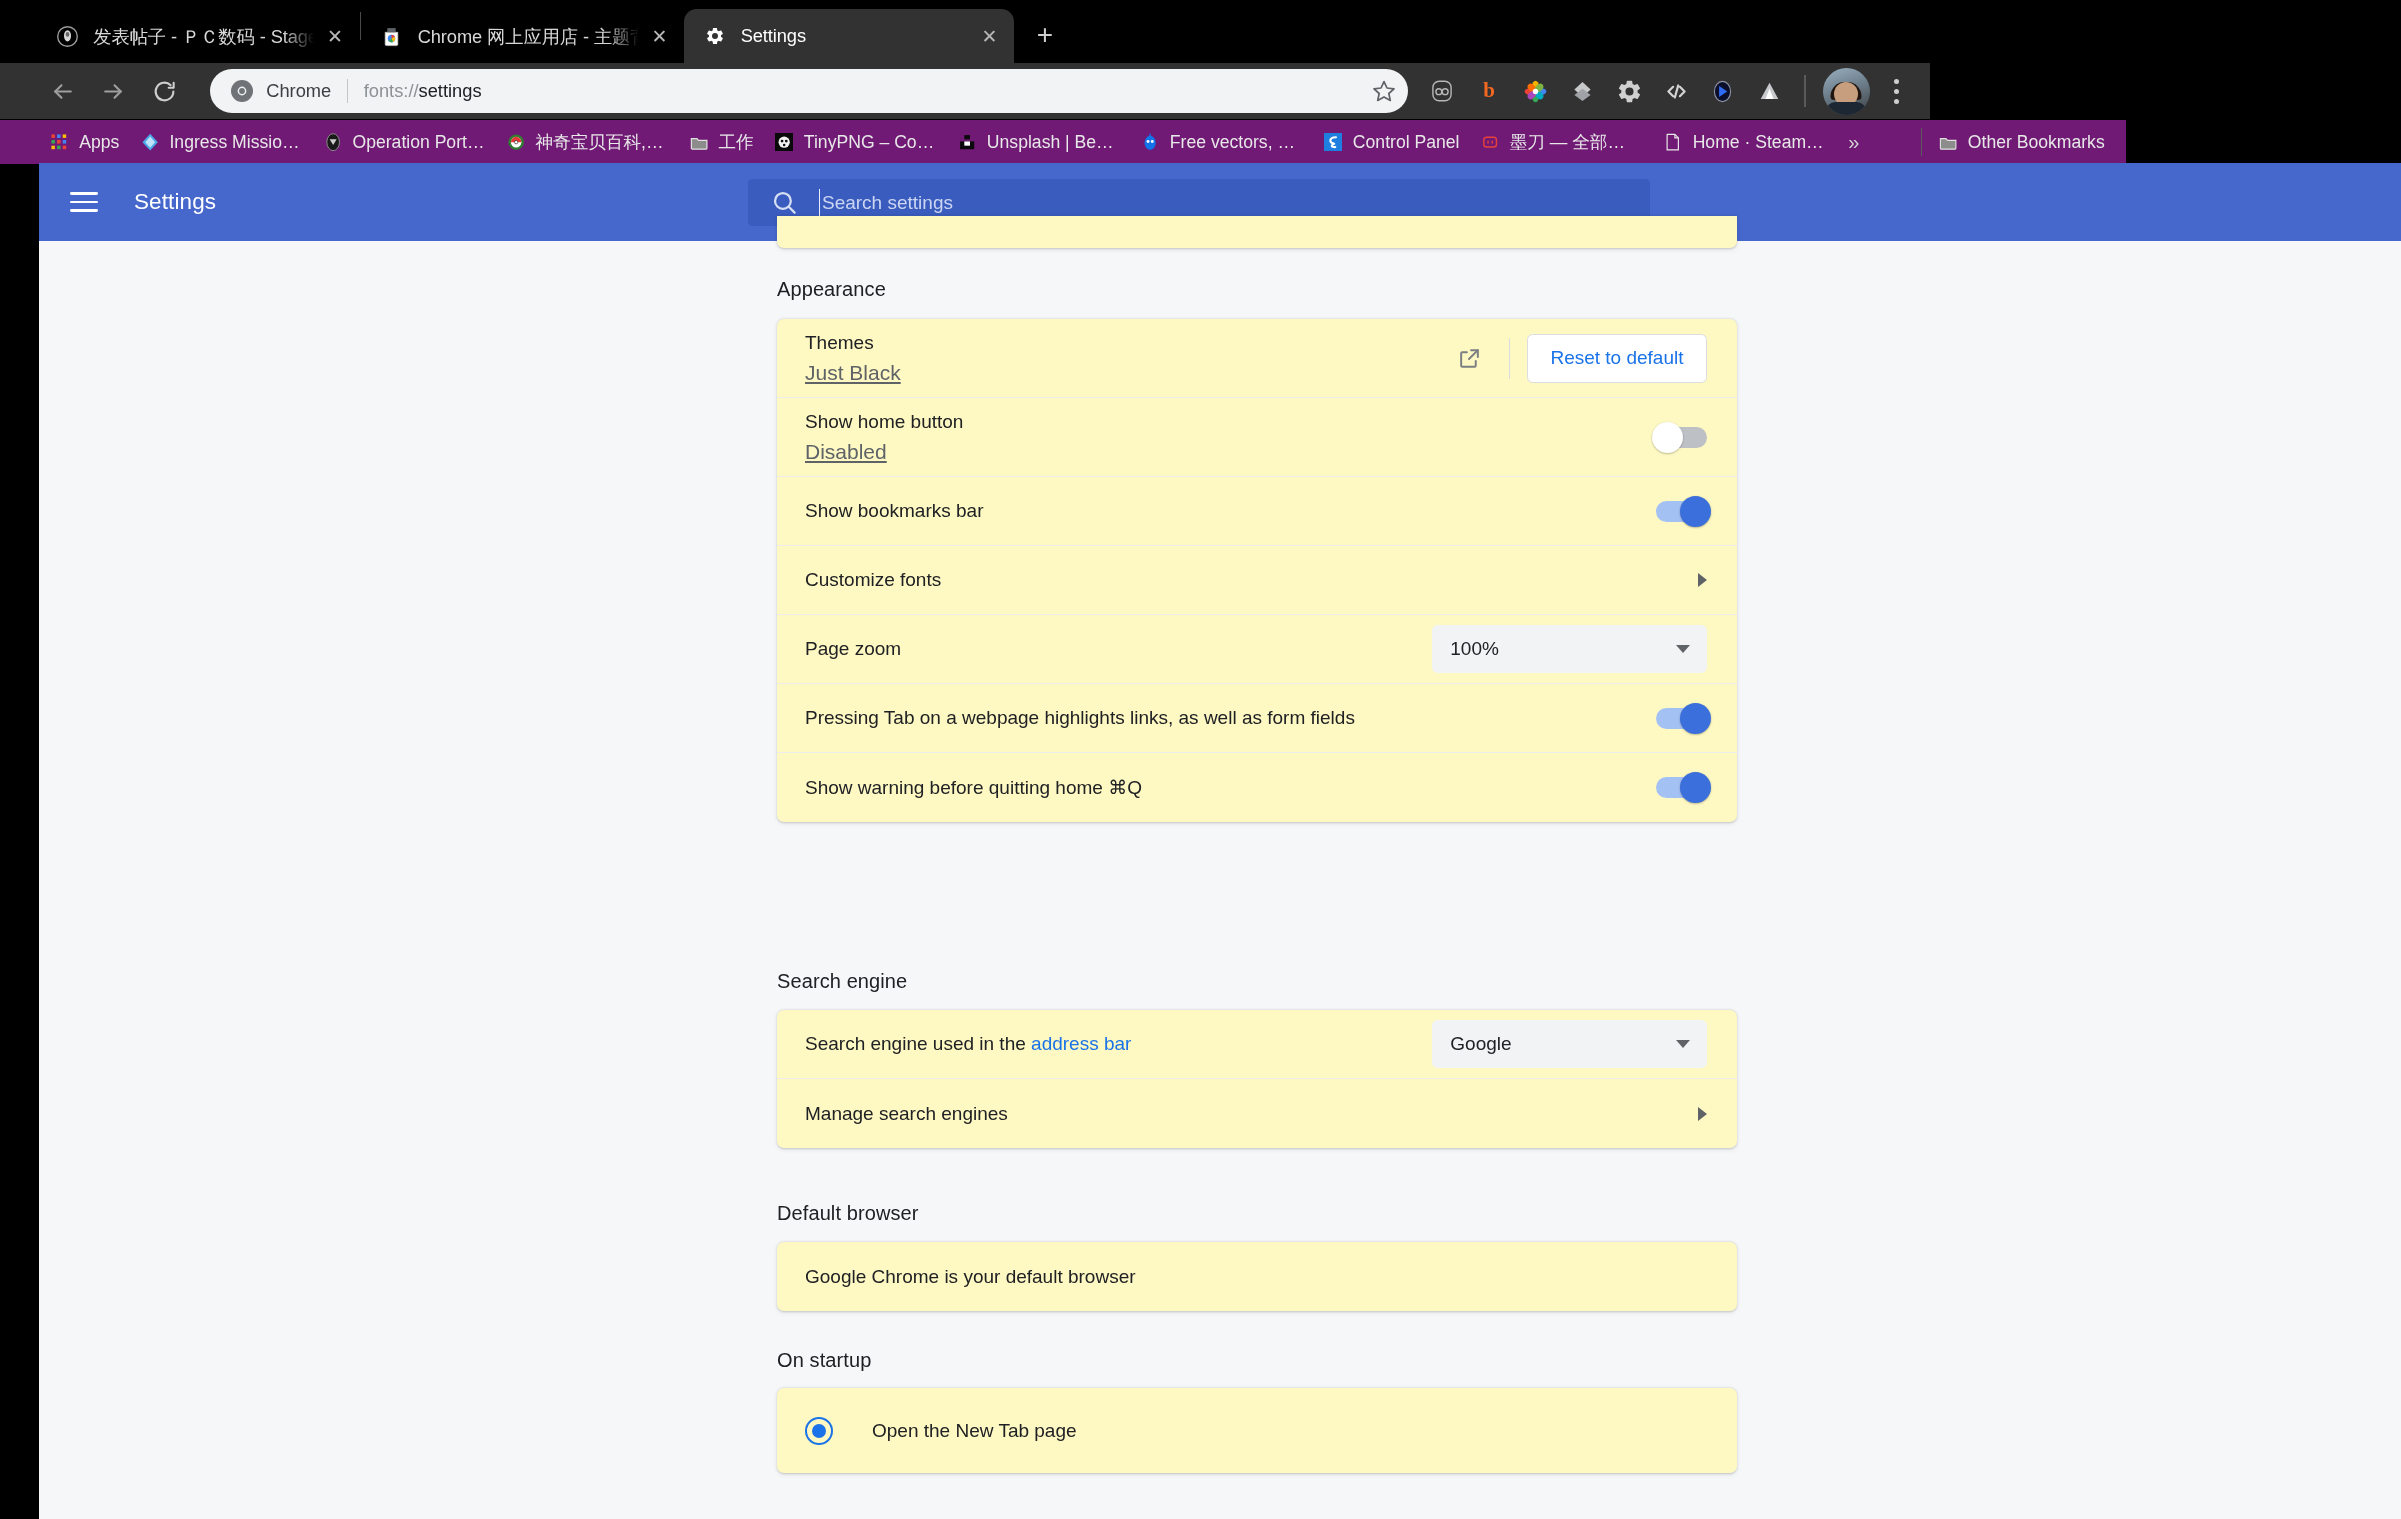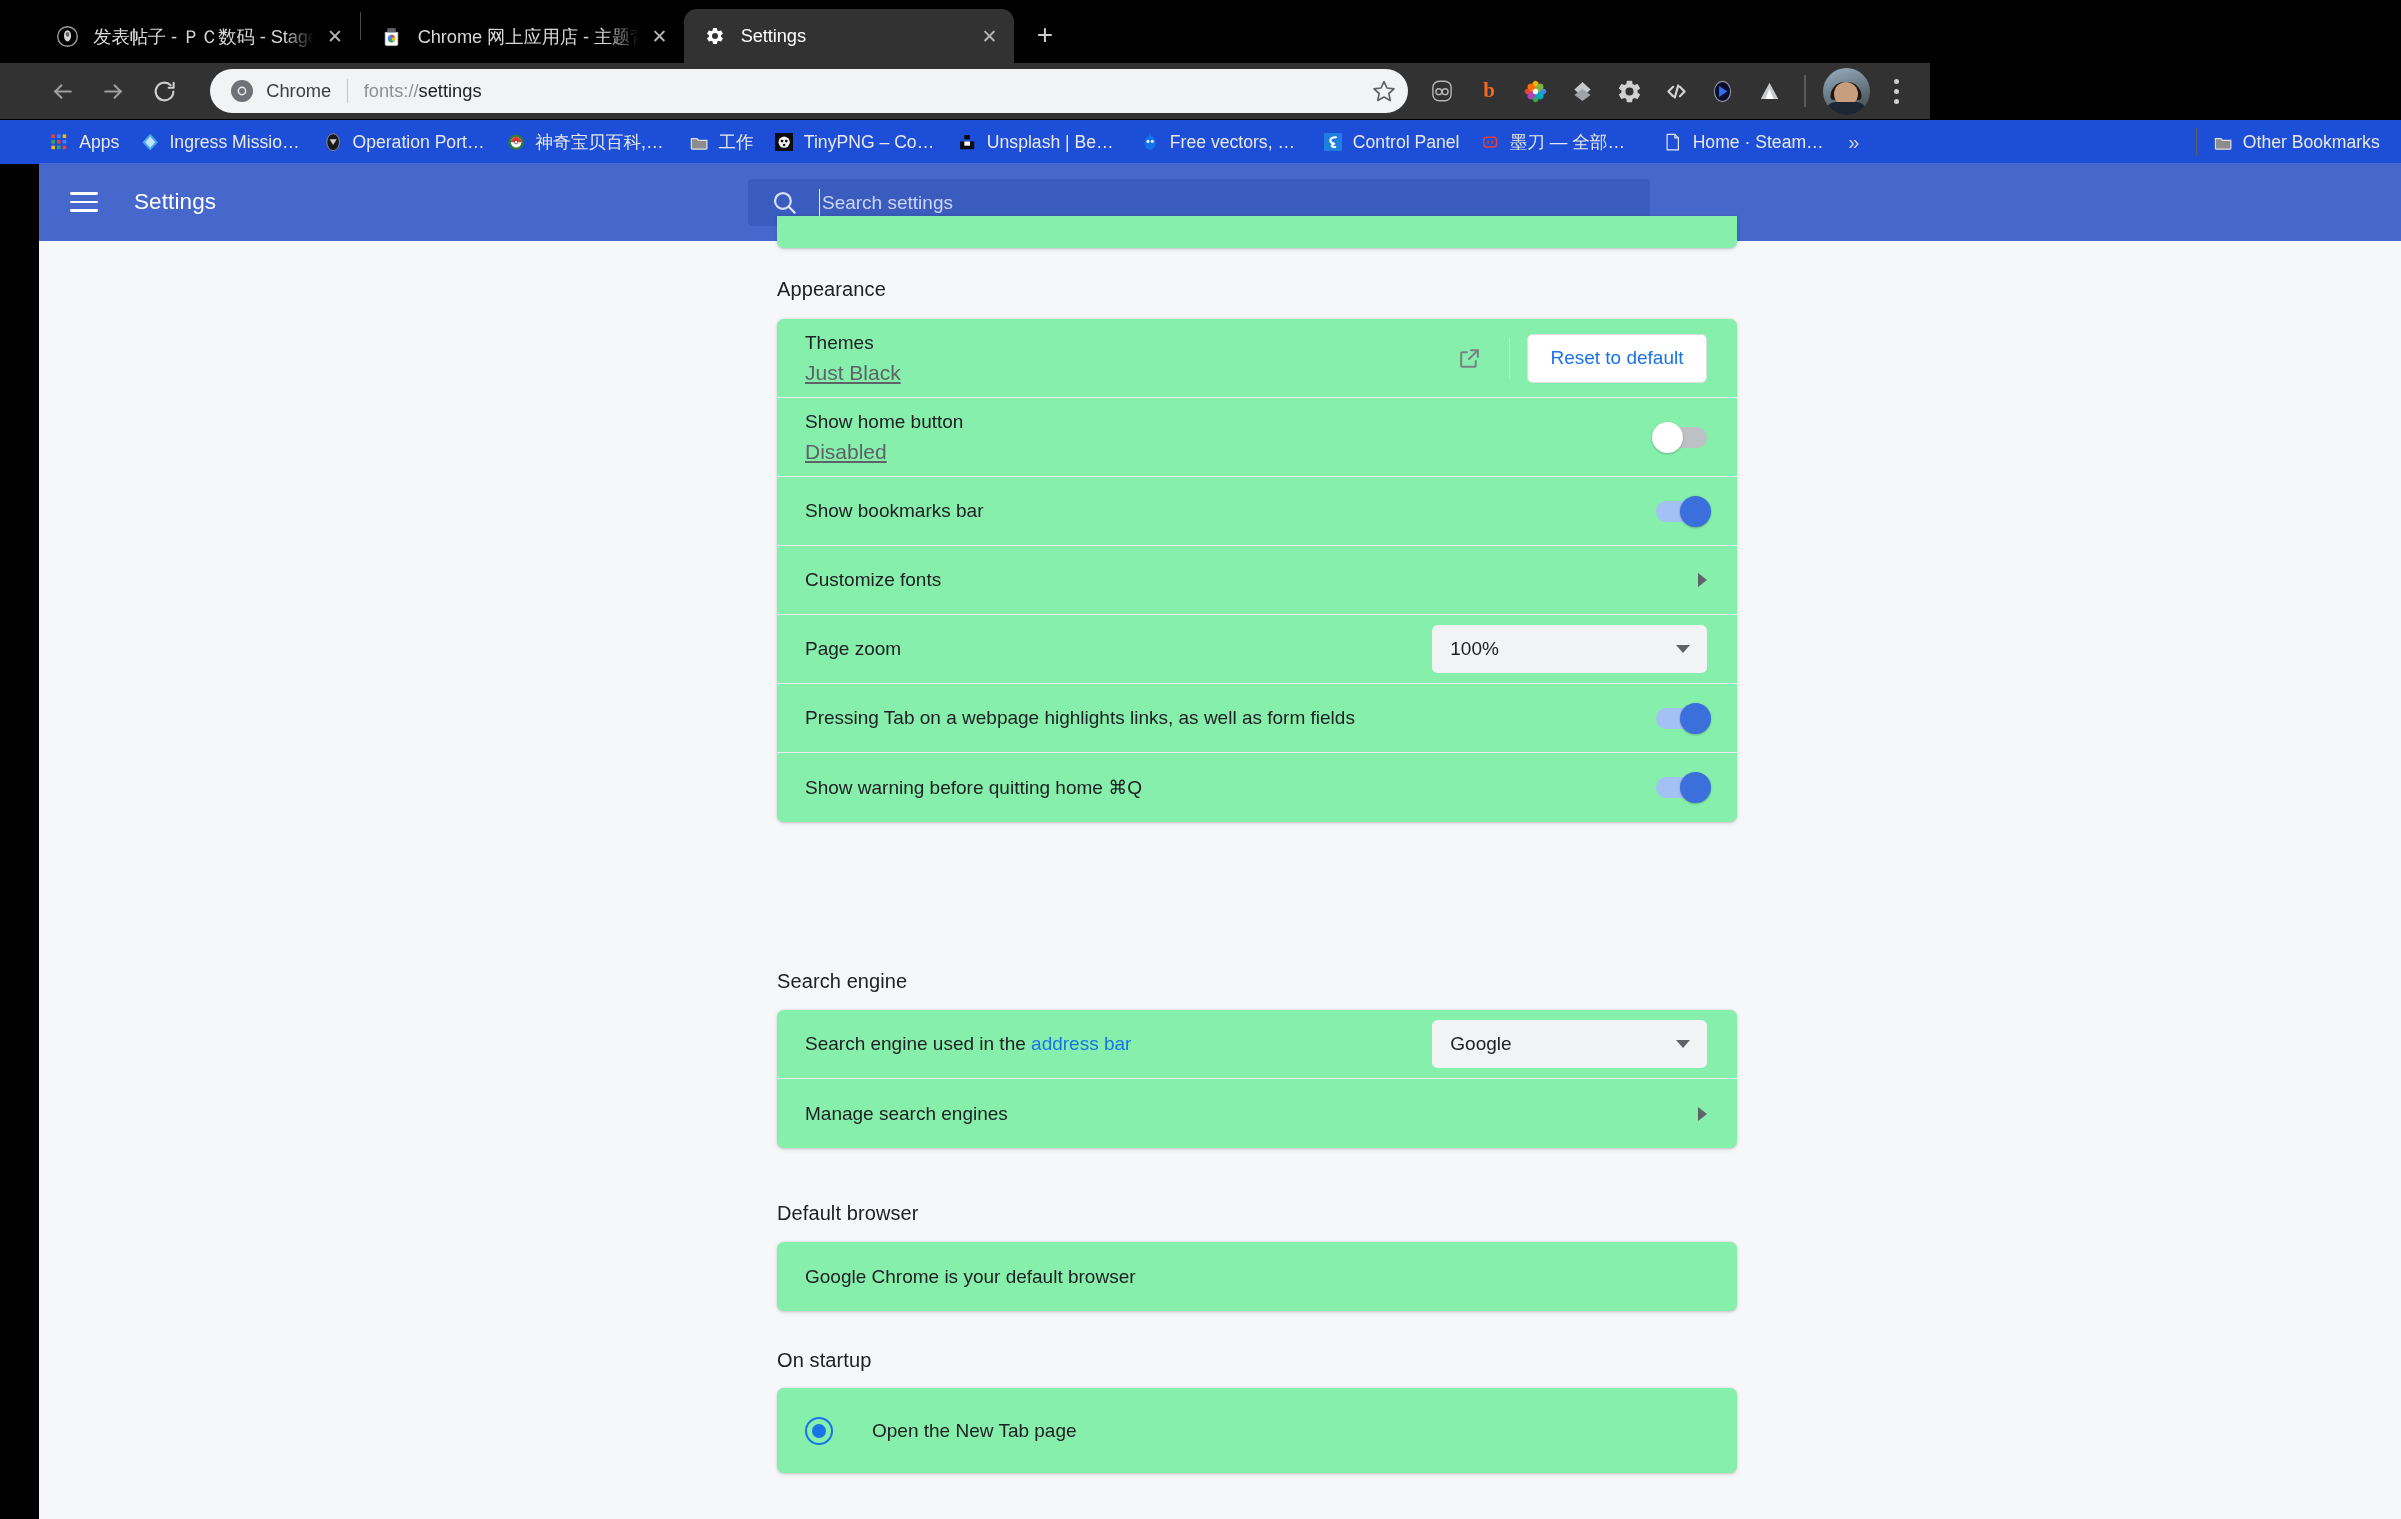--- a/index.html
+++ b/index.html
@@ -192,22 +192,22 @@
     flex: 0 0 42px;
     display: flex; flex-direction: column; align-items: center; justify-content: center;
     gap: 5px;
   }
   .menu-btn i { width: 5px; height: 5px; border-radius: 50%; background: #cfcfcf; display: block; }
 
   
   .bookmarks {
     position: absolute;
     left: 0; top: 120px;
-    width: 2401px; height: 44px;
-    background: #1d4ed8;
+    width: 2126px; height: 44px;
+    background: #701a75;
     display: flex;
     align-items: center;
     padding: 0 11.3px 0 39px;
     overflow: hidden;
   }
   .bm {
     display: flex;
     align-items: center;
     height: 34px;
     padding: 0 10px;
@@ -293,21 +293,21 @@
   .content {
     position: absolute;
     left: 0; top: 78px;
     width: 2381px; height: 1278px;
     background: #f6f7f9;
   }
   .card {
     position: absolute;
     left: 738px;
     width: 960px;
-    background: #86efac;
+    background: #fef9c3;
     border-radius: 7px;
     box-shadow: 0 0.7px 2.1px rgba(60,64,67,.22), 0 1.4px 5px rgba(60,64,67,.08);
   }
   .card-clipped-top {
     top: -25px;
     height: 32px;
     border-radius: 0 0 7px 7px;
   }
   .section-title {
     position: absolute;

